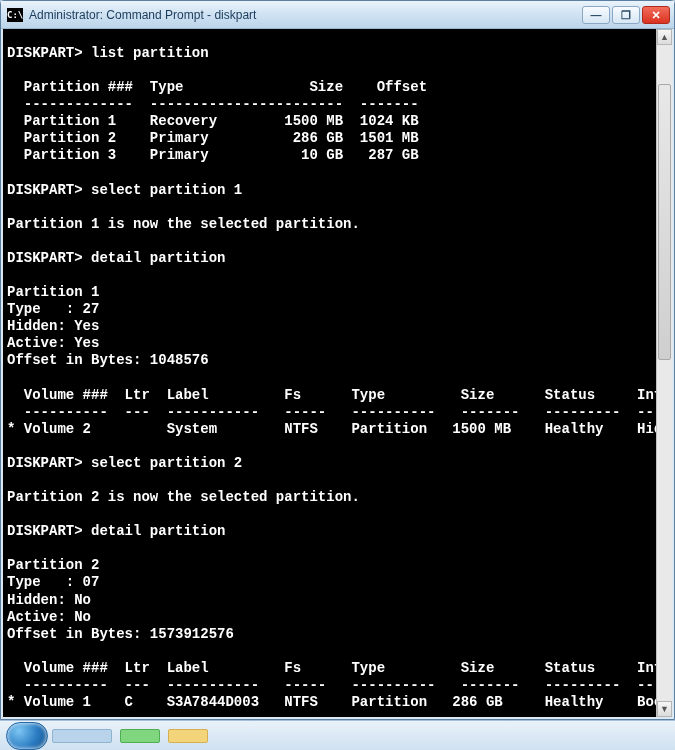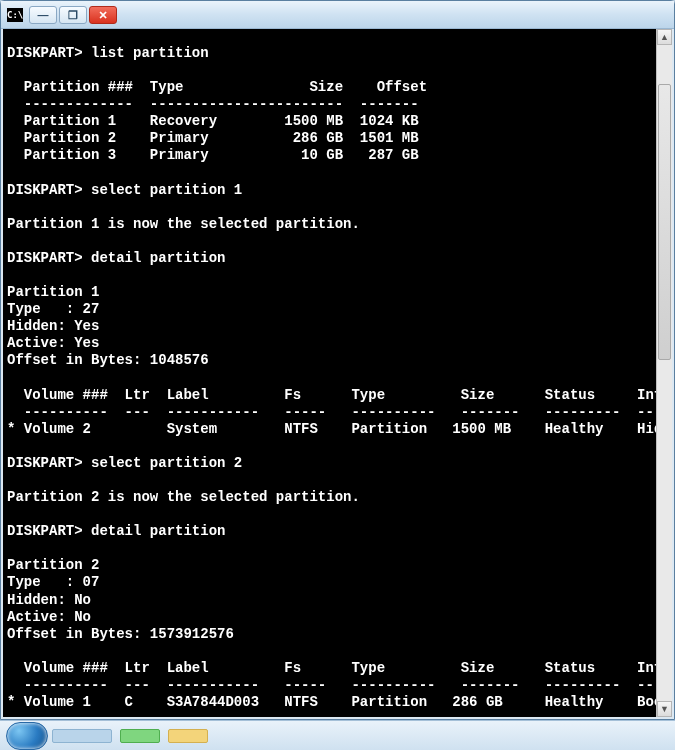--- a/index.html
+++ b/index.html
@@ -121,20 +121,21 @@
     margin: 0 4px;
   }
 </style>
 </head>
 <body>
 
 <div class="window">
 
   <div class="titlebar">
     <span class="icon-cmd">C:\</span>
+    <span class="title">Administrator: Command Prompt - diskpart</span>
     <div class="winbtns">
       <div class="winbtn">—</div>
       <div class="winbtn">❐</div>
       <div class="winbtn close">✕</div>
     </div>
   </div>
 
   <div class="console-wrap">
     <div class="console" id="console">DISKPART&gt; list partition
 

